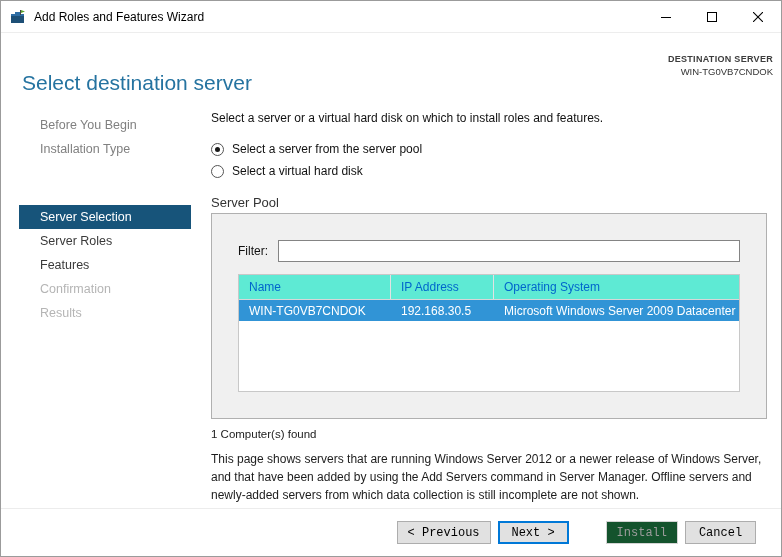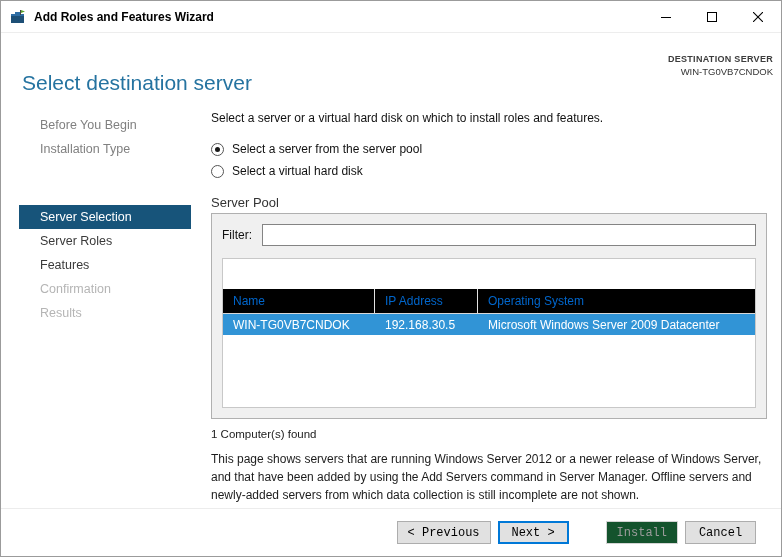--- a/index.html
+++ b/index.html
@@ -7,21 +7,21 @@
   .window {
     position:relative; width:782px; height:557px;
     border:1px solid #9b9b9b; background:#fff;
     font-family:"Liberation Sans", sans-serif; color:#000;
     overflow:hidden;
   }
 
   
   .titlebar { height:32px; display:flex; align-items:center; border-bottom:1px solid #ededed; }
   .app-icon { margin-left:9px; width:16px; height:16px; display:flex; }
-  .window-title { margin-left:8px; font-size:12px; color:#000;font-weight:bold; }
+  .window-title { margin-left:8px; font-size:12px; color:#000; }
   .window-controls { margin-left:auto; display:flex; height:100%; }
   .winbtn { width:46px; height:100%; border:none; background:transparent; display:flex; align-items:center; justify-content:center; padding:0; cursor:default; }
 
   
   .page-title {
     position:absolute; left:21px; top:70px; margin:0;
     font-size:21px; font-weight:normal; color:var(--accent-title,#2573a0);
   }
   .dest-block { position:absolute; right:8px; top:53px; text-align:right; }
   .dest-label { font-size:9px; font-weight:bold; color:#3c3c3c; letter-spacing:0.3px; }
@@ -38,28 +38,28 @@
   
   .content { position:absolute; left:210px; top:108px; width:556px; }
   .instruction { margin:2px 0 13px 0; font-size:12px; color:#111; }
   .radio-row { display:flex; align-items:center; gap:8px; height:22px; font-size:12px; color:#111; }
   .radio { width:13px; height:13px; border:1px solid #555; border-radius:50%; background:#fff; position:relative; flex:0 0 auto; }
   .radio.checked::after { content:""; position:absolute; left:3px; top:3px; width:5px; height:5px; border-radius:50%; background:#1a1a1a; }
 
   .pool-label { margin-top:13px; font-size:13px; color:#333; }
   .pool-box {
     margin-top:3px; height:206px; background:#f0f0f0;
-    border:1px solid #b0b0b0; padding:10px; display:flex; flex-direction:column;
+    border:1px solid #b0b0b0; padding:26px; display:flex; flex-direction:column;
   }
   .filter-row { display:flex; align-items:center; gap:10px; }
   .filter-label { font-size:12px; color:#111; }
   .filter-input { flex:1; height:22px; border:1px solid #848484; background:#fff; font-size:12px; padding:2px 5px; font-family:inherit; }
 
   .server-table { margin-top:12px; flex:1; background:#fff; border:1px solid #c8c8c8; display:flex; flex-direction:column; overflow:hidden; }
-  .thead { display:flex; height:25px; border-bottom:1px solid #d8d8d8; background:#000000; flex:0 0 auto;margin-top:30px; }
+  .thead { display:flex; height:25px; border-bottom:1px solid #d8d8d8; background:#5eead4; flex:0 0 auto; }
   .th { display:flex; align-items:center; padding-left:10px; font-size:12px; color:var(--header-link,#0066cc); border-right:1px solid #e2e2e2; }
   .col-name { width:152px; }
   .col-ip   { width:103px; }
   .col-os   { flex:1; border-right:none; }
   .trow { display:flex; height:21px; align-items:center; flex:0 0 auto; }
   .trow.selected { background:var(--row-selected-bg,#3194d6); color:#fff; }
   .td { padding-left:10px; font-size:12px; white-space:nowrap; overflow:hidden; }
   .td.col-name { width:152px; } .td.col-ip { width:103px; } .td.col-os { flex:1; }
 
   .found { margin-top:9px; font-size:11.5px; color:#222; }

